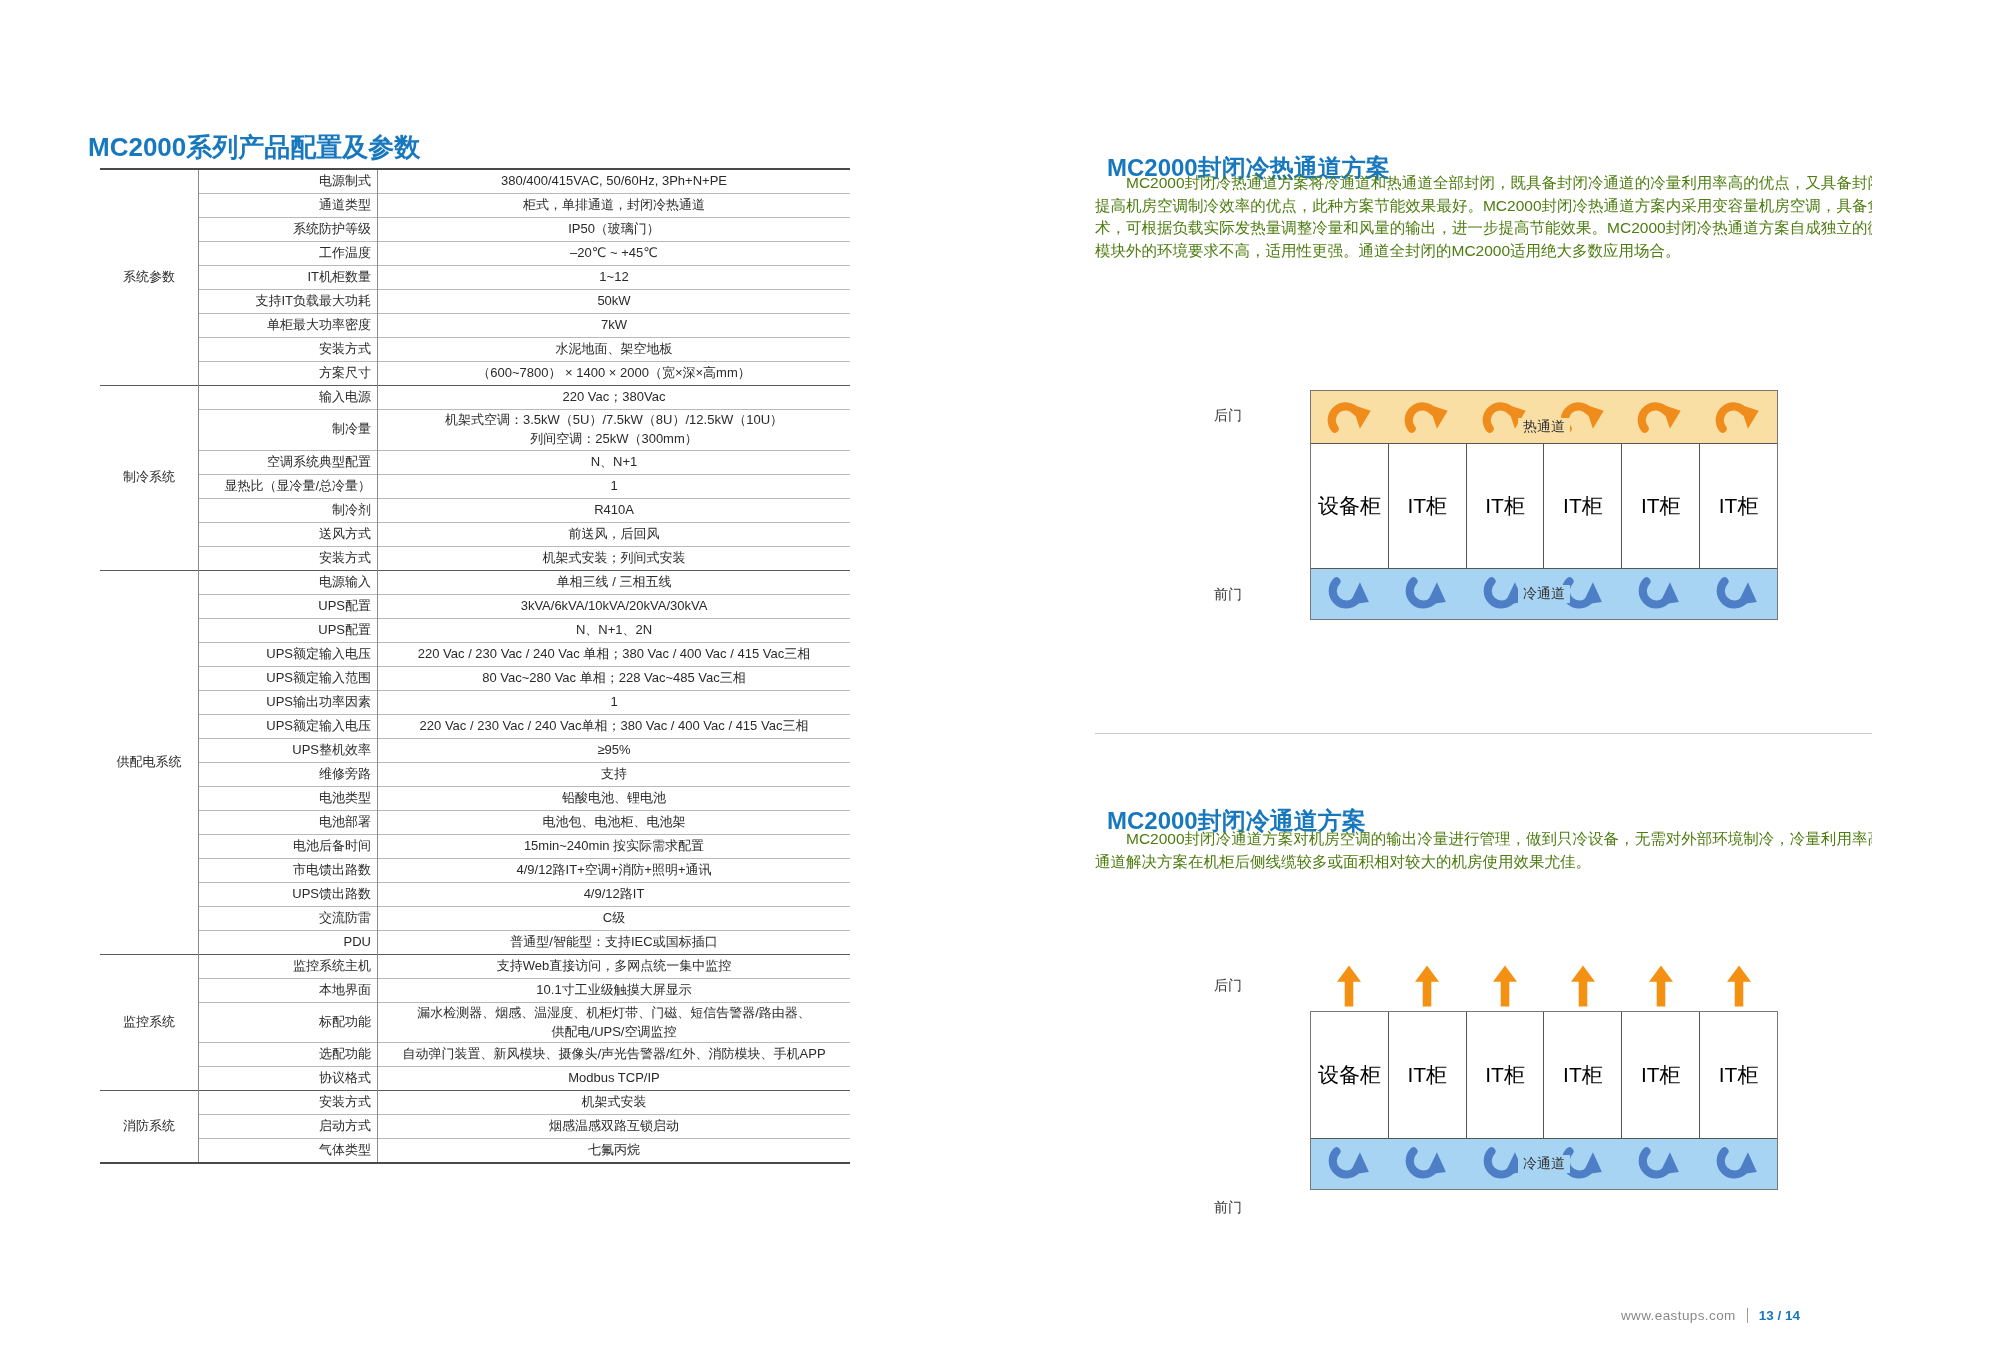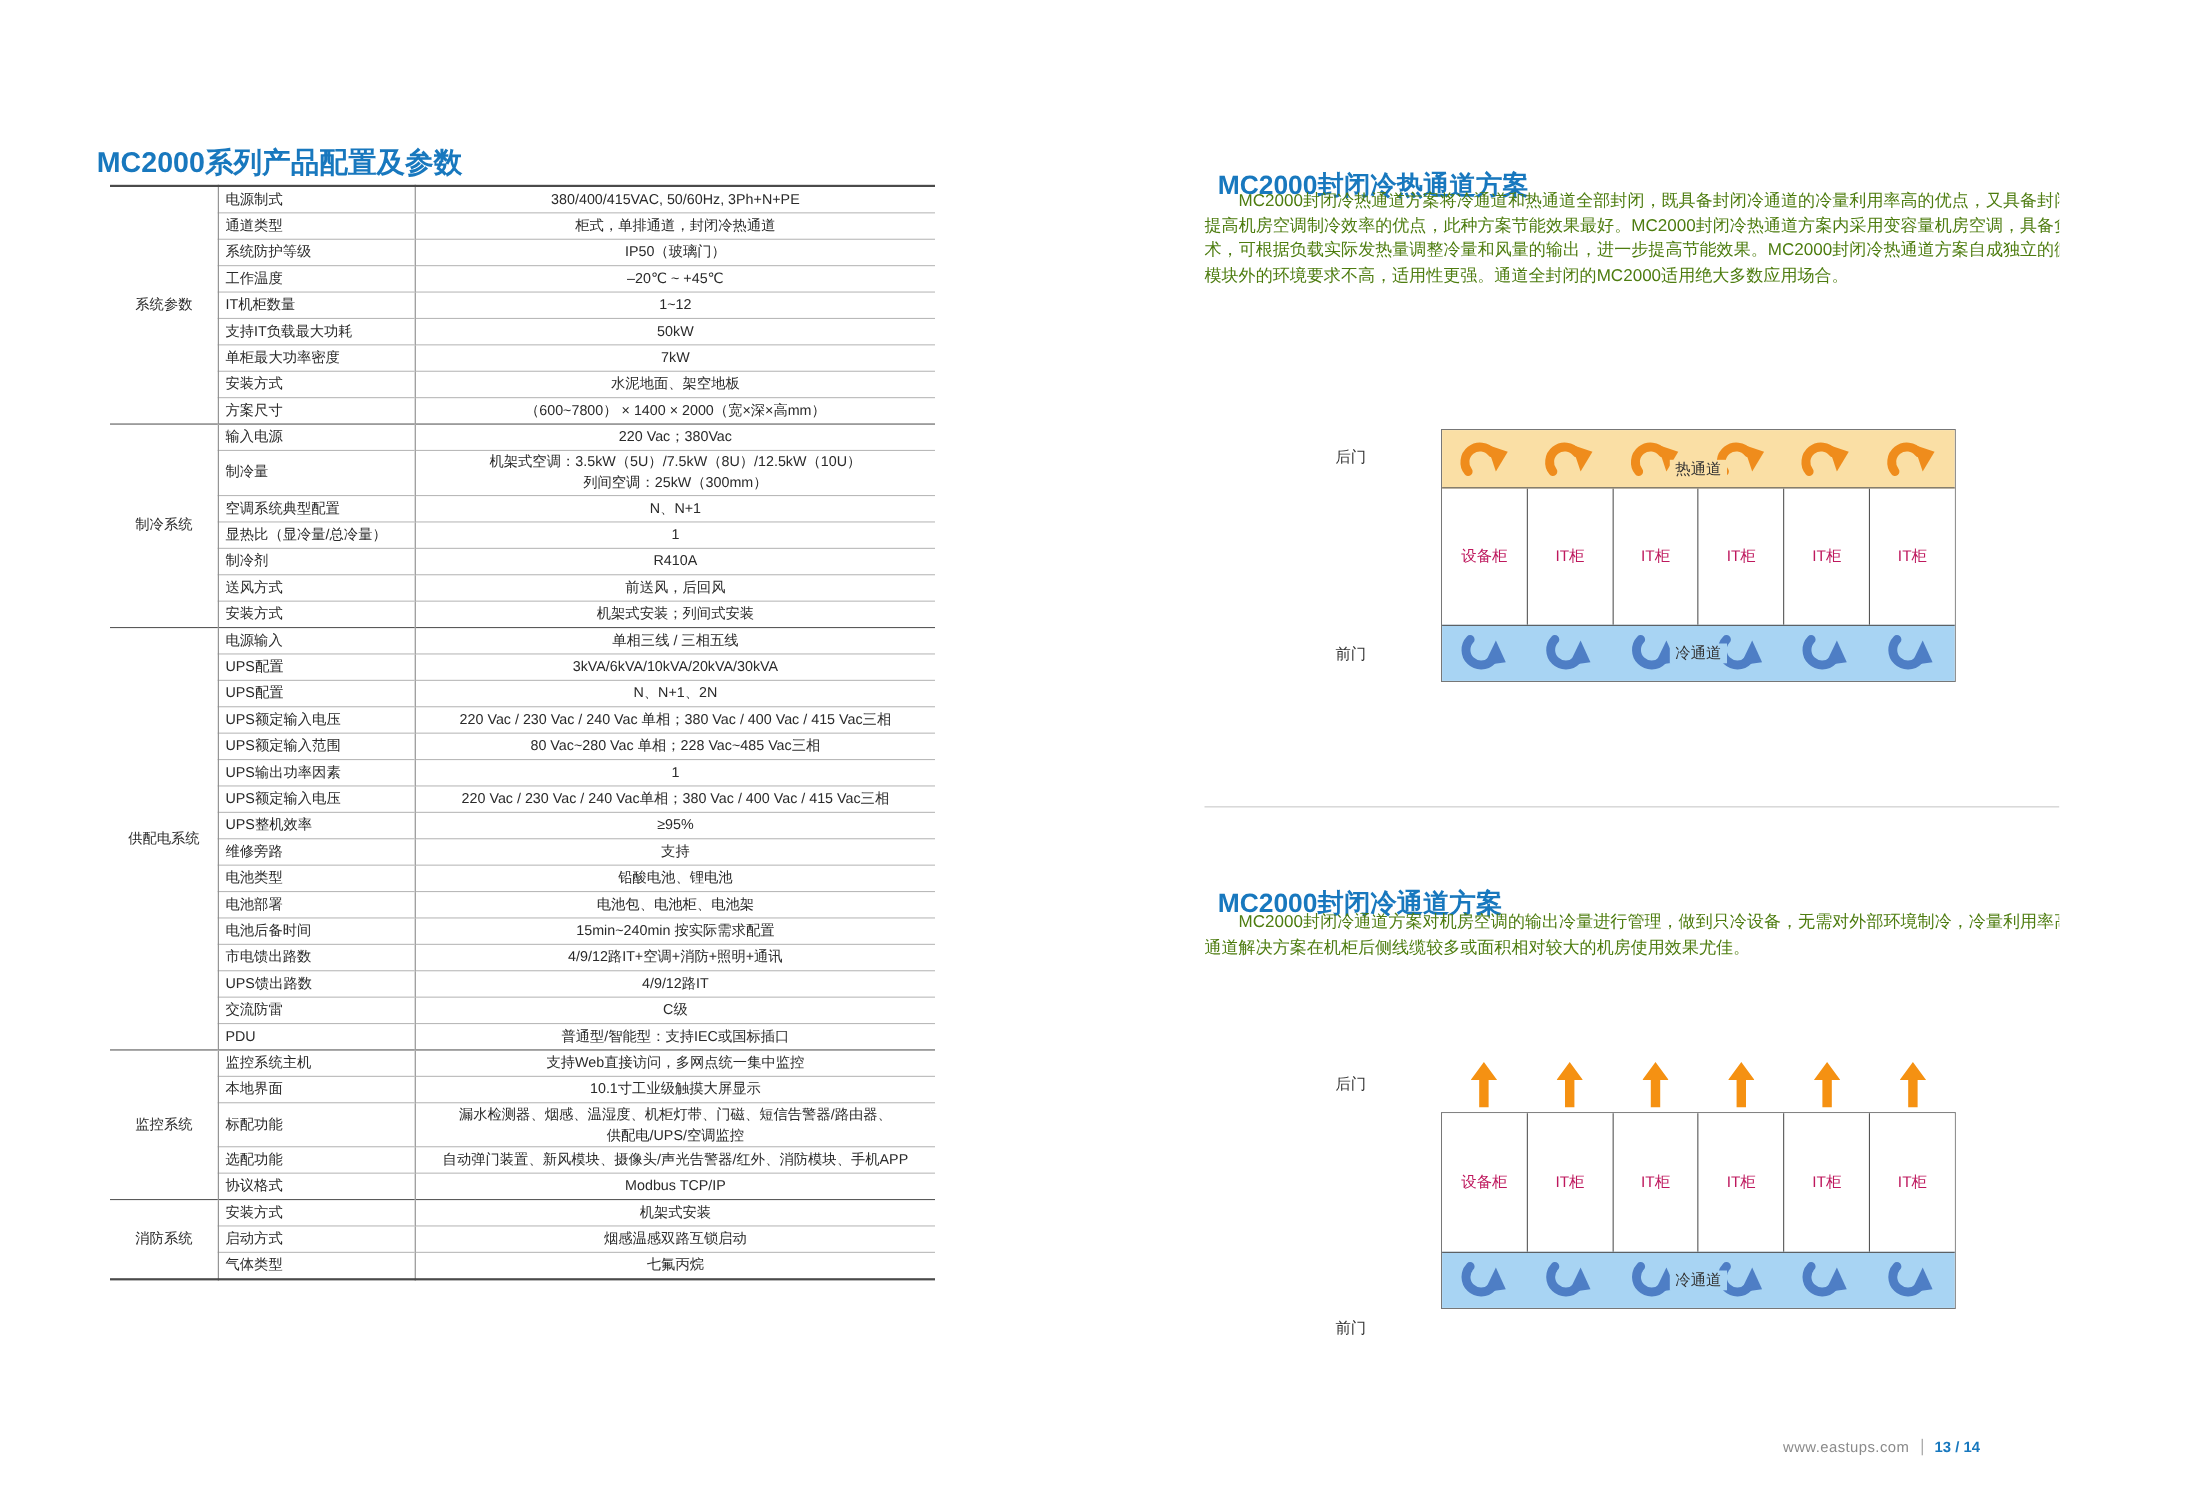--- a/index.html
+++ b/index.html
@@ -5,21 +5,21 @@
   html,body{margin:0;padding:0;background:#fff;}
   body{font-family:"Liberation Sans","DejaVu Sans",sans-serif;color:#222;}
   .page{position:relative;width:1872px;height:1366px;background:#fff;overflow:hidden;}
 
   
   .left-title{position:absolute;left:88px;top:130px;font-size:26px;font-weight:bold;color:var(--accent);margin:0;}
   .spec-table{position:absolute;left:100px;top:168px;width:750px;border-collapse:collapse;
               font-size:13px;color:#2a2a2a;border-top:2px solid #4a4a4a;border-bottom:2px solid #4a4a4a;}
   .spec-table td{height:21px;padding:1px 6px;vertical-align:middle;line-height:1.45;}
   .group-cell{width:86px;text-align:center;border-right:1px solid #8a8a8a;}
-  .param-cell{width:166px;text-align:left;padding-left:12px;border-right:1px solid #8a8a8a;}
+  .param-cell{width:166px;text-align:right;padding-left:12px;border-right:1px solid #8a8a8a;}
   .value-cell{text-align:center;white-space:pre-line;}
   .grp tr:first-child td{border-top:1.5px solid #5a5a5a;}
   .grp tr + tr td{border-top:1px solid #b9b9b9;}
 
   
   .sec-title{position:absolute;left:1095px;margin:12px;font-size:24px;font-weight:bold;color:var(--accent);}
   .t1{top:140px;} .t2{top:793px;}
   .sec-para{position:absolute;left:1095px;width:850px;margin:0;font-size:15.5px;line-height:22.5px;
             color:#4d7c0f;text-align:justify;text-indent:2em;}
   .p1{top:172px;} .p2{top:828px;}
@@ -29,21 +29,21 @@
   .diagram{position:absolute;width:468px;padding-left:48px;}
   .d1{left:1262px;top:390px;}
   .d2{left:1262px;top:963px;}
   .dbox{border:1px solid #777;}
   .band{position:relative;display:flex;justify-content:space-around;align-items:center;}
   .band.hot{height:52px;background:var(--hot-band);border-bottom:1px solid #555;}
   .band.cold{height:50px;background:var(--cold-band);}
   .dbox .cab-row + .band.cold{border-top:1px solid #555;}
   .cab-row{display:flex;background:#fff;}
   .d1 .cab-row{height:124px;} .d2 .cab-row{height:126px;}
-  .cab{flex:1;display:flex;align-items:center;justify-content:center;font-size:14px;color:#be185d;
+  .cab{flex:1;display:flex;align-items:center;justify-content:center;font-size:21px;color:#000000;
        border-left:1px solid #555;}
   .cab:first-child{border-left:none;}
   .band-label{position:absolute;left:50%;top:50%;transform:translate(-50%,-50%);
               font-size:14px;color:#333;padding:0 5px;z-index:2;white-space:nowrap;}
   .band.hot .band-label{background:var(--hot-band);margin-top:10px;}
   .band.cold .band-label{background:var(--cold-band);}
   .arrow{display:block;}
   .arrow.hot,.arrow.cold{width:46px;height:36px;}
   .arrow-row{height:46px;display:flex;justify-content:space-around;align-items:flex-end;margin-bottom:2px;}
   .arrow.up{width:24px;height:46px;}

